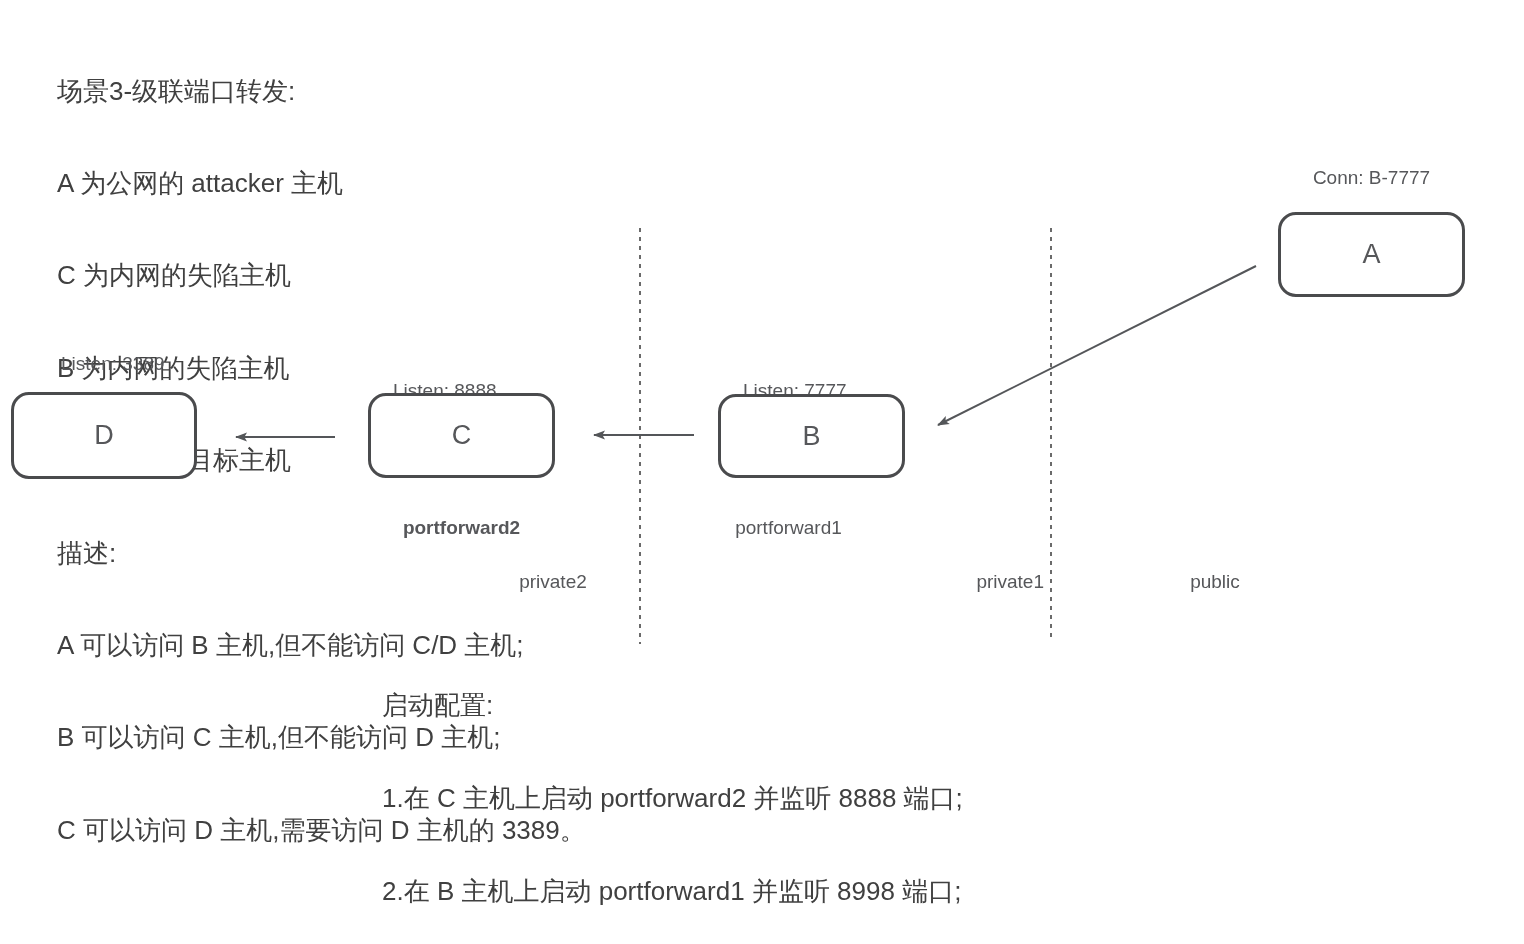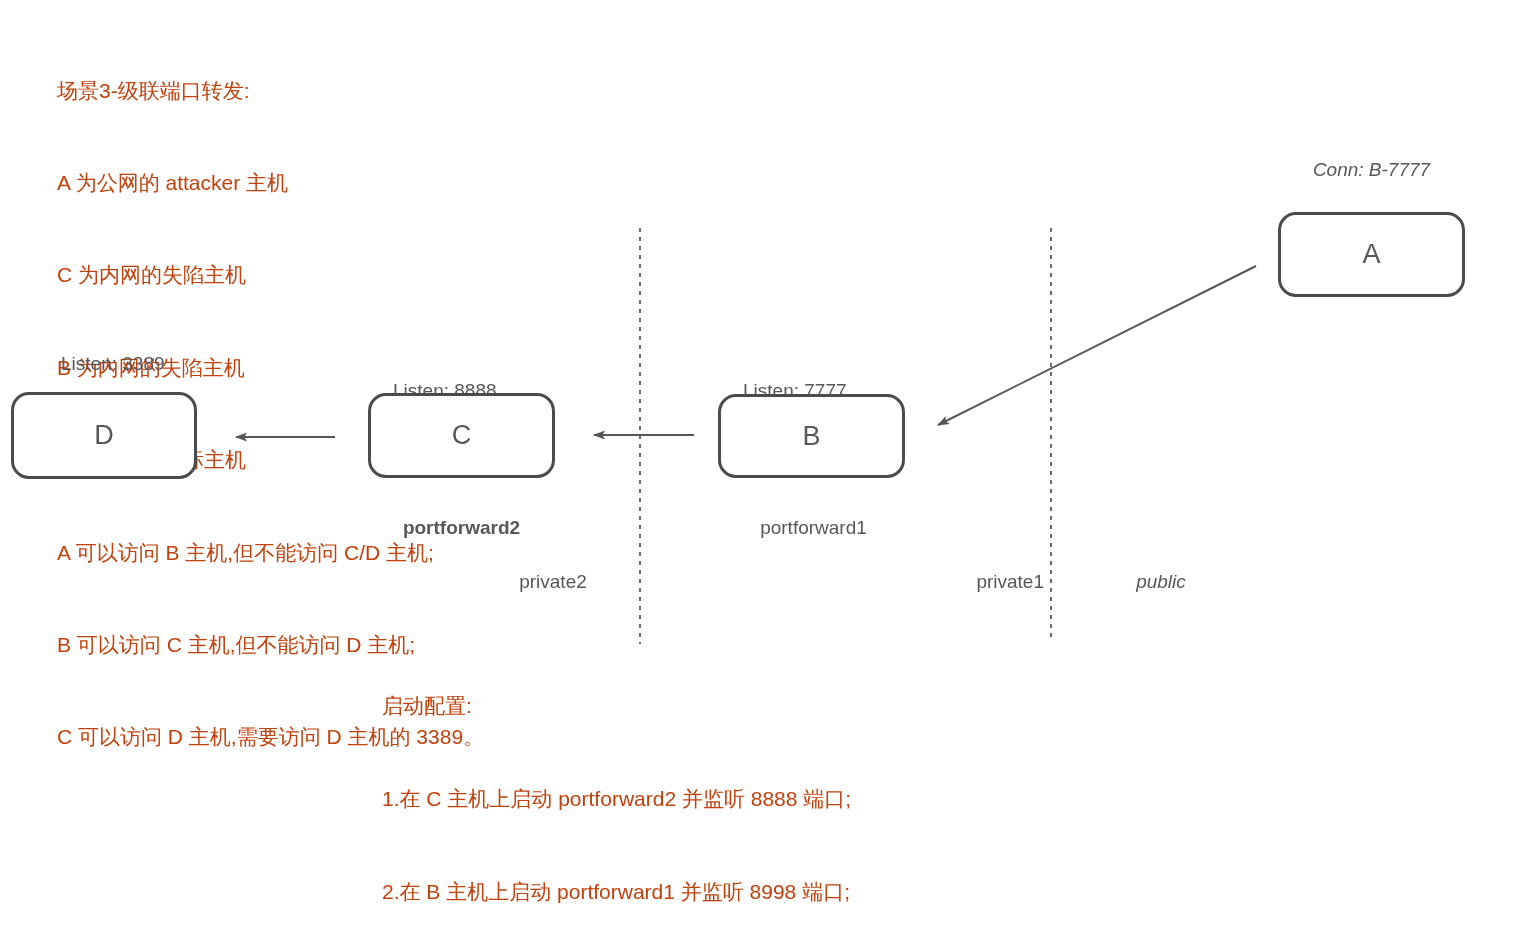--- a/index.html
+++ b/index.html
@@ -11,22 +11,22 @@
     position: relative;
     width: 1524px;
     height: 944px;
     background: #ffffff;
     overflow: hidden;
     font-family: "Liberation Sans", "DejaVu Sans", sans-serif;
     color: #56575a;
   }
   .textblock {
     position: absolute;
-    font-size: 21px;
-    color: #c2410c;
+    font-size: 26px;
+    color: #404040;
     white-space: pre;
   }
   .textblock.scenario { line-height: 30.8px; }
   .textblock.config   { line-height: 31px; }
   .node {
     position: absolute;
     border: 3px solid #4a4b4d;
     border-radius: 18px;
     background: #ffffff;
     display: flex;
@@ -74,56 +74,57 @@
     <line x1="694" y1="435" x2="594" y2="435" stroke="#545659" stroke-width="2" marker-end="url(#arrowhead)"></line>
     <line x1="335" y1="437" x2="236" y2="437" stroke="#545659" stroke-width="2" marker-end="url(#arrowhead)"></line>
   </svg>
 
   <div class="textblock scenario" style="left:57px; top:14px;">
     <div>场景3-级联端口转发:</div>
     <div>A 为公网的 attacker 主机</div>
     <div>C 为内网的失陷主机</div>
     <div>B 为内网的失陷主机</div>
     <div>D 为内网的目标主机</div>
+    <div>描述:</div>
     <div>A 可以访问 B 主机,但不能访问 C/D 主机;</div>
     <div>B 可以访问 C 主机,但不能访问 D 主机;</div>
     <div>C 可以访问 D 主机,需要访问 D 主机的 3389。</div>
   </div>
 
-  <div class="lbl center" style="left:1278px; top:156px; width:187px;font-style:italic;">Conn: B-7777</div>
+  <div class="lbl center" style="left:1278px; top:164px; width:187px;">Conn: B-7777</div>
   <div class="node" style="left:1278px; top:212px; width:187px; height:85px;">
     <span class="node-letter">A</span>
   </div>
 
   <div class="lbl" style="left:743px; top:323px;">
     <div>Listen: 7777</div>
     <div>Conn: C-8888</div>
   </div>
   <div class="node" style="left:718px; top:394px; width:187px; height:84px;">
     <span class="node-letter">B</span>
   </div>
-  <div class="lbl center" style="left:720px; top:514px; width:187px;">portforward1</div>
+  <div class="lbl center" style="left:695px; top:514px; width:187px;">portforward1</div>
 
   <div class="lbl" style="left:393px; top:323px;">
     <div>Listen: 8888</div>
     <div>Conn: D-3389</div>
   </div>
   <div class="node" style="left:368px; top:393px; width:187px; height:85px;">
     <span class="node-letter">C</span>
   </div>
   <div class="lbl center" style="left:368px; top:514px; width:187px;font-weight:bold;">portforward2</div>
 
   <div class="lbl" style="left:45px; top:350px;margin-left:16px;">Listen: 3389</div>
   <div class="node" style="left:11px; top:392px; width:186px; height:87px;">
     <span class="node-letter">D</span>
   </div>
 
   <div class="lbl center" style="left:453px; top:568px; width:200px;">private2</div>
   <div class="lbl center" style="left:844px; top:568px; width:200px;text-align:right;">private1</div>
-  <div class="lbl center" style="left:1061px; top:568px; width:200px;font-style:italic;">public</div>
+  <div class="lbl center" style="left:1115px; top:568px; width:200px;">public</div>
 
   <div class="textblock config" style="left:382px; top:628px;">
     <div>启动配置:</div>
     <div>1.在 C 主机上启动 portforward2 并监听 8888 端口;</div>
     <div>2.在 B 主机上启动 portforward1 并监听 8998 端口;</div>
     
     
     
     
     

